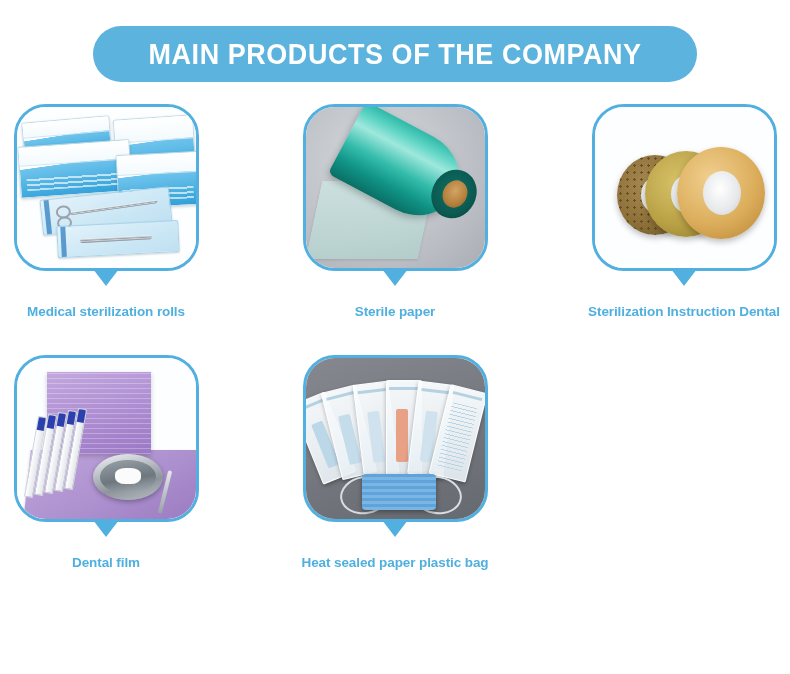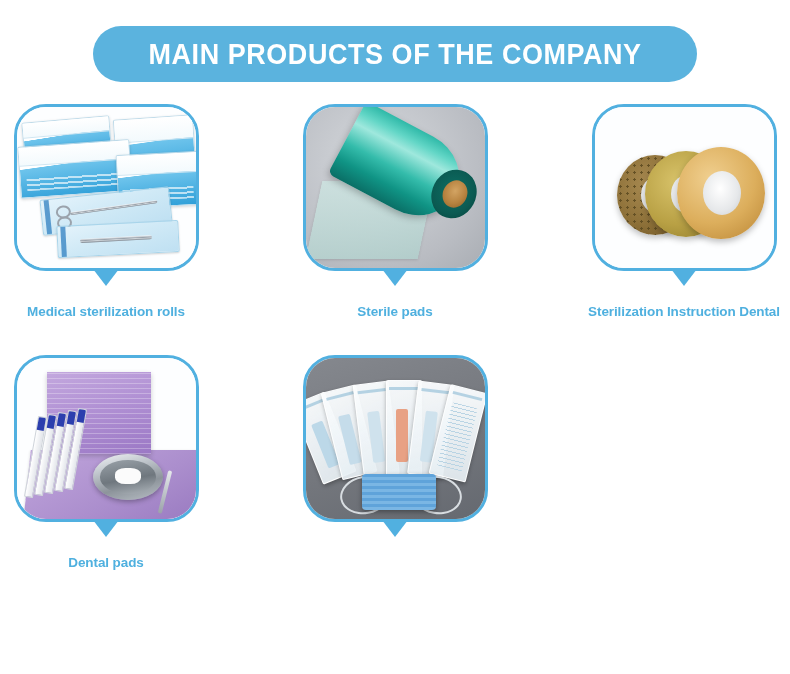--- a/index.html
+++ b/index.html
@@ -345,21 +345,21 @@
   <div class="cell">
     <div class="card">
       <div class="card-photo bg-grey">
         <div class="film-sheet" style="left:8px; top:74px; width:112px; height:78px; transform:skewX(-12deg);"></div>
         <div class="roll-body" style="left:34px; top:18px; width:122px; height:82px; transform:rotate(28deg);"></div>
         <div class="roll-end" style="left:126px; top:62px; width:44px; height:50px; transform:rotate(28deg);"></div>
         <div class="roll-core" style="left:137px; top:73px; width:24px; height:28px; transform:rotate(28deg);"></div>
       </div>
     </div>
     <div class="tail"></div>
-    <div class="caption">Sterile pads</div>
+    <div class="caption">Sterile paper</div>
   </div>
 
   <div class="cell">
     <div class="card">
       <div class="card-photo bg-white">
         <div class="tape tape-a" style="left:22px; top:48px; width:76px; height:80px;">
           <div class="tape-a-dots"></div>
           <div class="tape-hole" style="left:24px; top:22px; width:30px; height:36px;"></div>
         </div>
         <div class="tape tape-b" style="left:50px; top:44px; width:82px; height:86px;">
@@ -389,21 +389,21 @@
         <div class="applicator" style="left:54px; top:50px; width:7px; height:80px; transform:rotate(10deg);"></div>
 
         <div class="kidney" style="left:76px; top:96px; width:70px; height:46px;">
           <div class="kidney-in"></div>
           <div class="cotton" style="left:22px; top:14px; width:26px; height:16px;"></div>
         </div>
         <div class="probe" style="left:146px; top:112px; width:4px; height:44px; transform:rotate(14deg);"></div>
       </div>
     </div>
     <div class="tail"></div>
-    <div class="caption">Dental pads</div>
+    <div class="caption">Dental film</div>
   </div>
 
   <div class="cell">
     <div class="card">
       <div class="card-photo bg-grey2">
         <div class="fan-pouch" style="left:16px; top:34px; width:34px; height:84px; transform:rotate(-22deg);">
           <div class="seal"></div>
             <div class="fan-item" style="background:#bcd8e8;"></div>
         </div>
         <div class="fan-pouch" style="left:36px; top:28px; width:34px; height:88px; transform:rotate(-14deg);">
@@ -426,15 +426,16 @@
           <div class="seal"></div>
           <div class="fan-item" style="left:14%; width:72%; top:18%; bottom:10%; background:repeating-linear-gradient(0deg,#b9d4e4 0px,#b9d4e4 1px,transparent 1px,transparent 4px);"></div>
         </div>
 
         <div class="ear" style="left:34px; top:118px; width:46px; height:34px; transform:rotate(-10deg);"></div>
         <div class="ear" style="left:106px; top:118px; width:46px; height:34px; transform:rotate(10deg);"></div>
         <div class="mask" style="left:56px; top:116px; width:74px; height:36px;"></div>
       </div>
     </div>
     <div class="tail"></div>
+    <div class="caption">Heat sealed paper plastic bag</div>
   </div>
 
 </div>
 
 </body></html>

